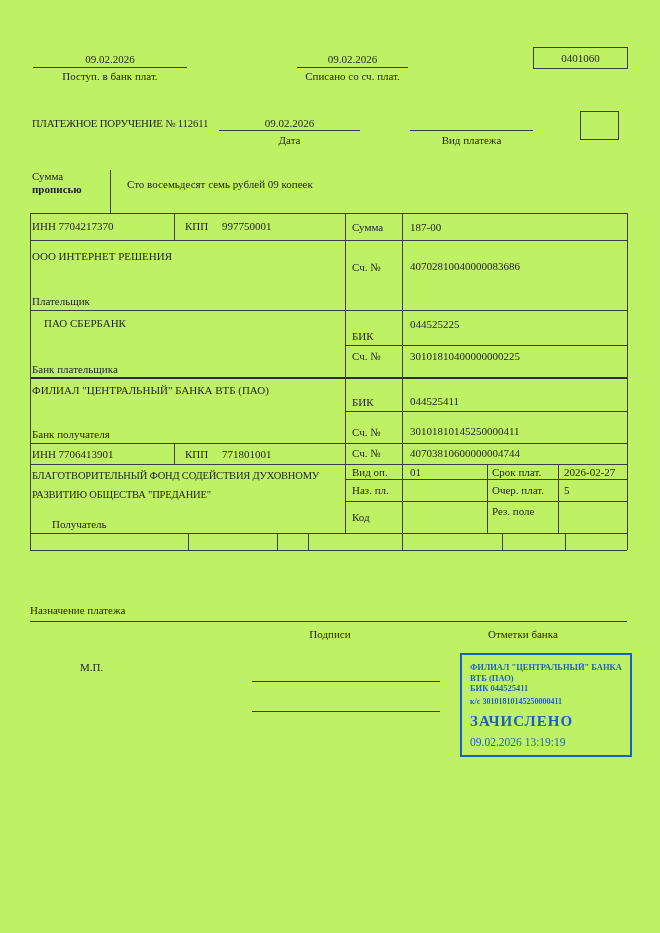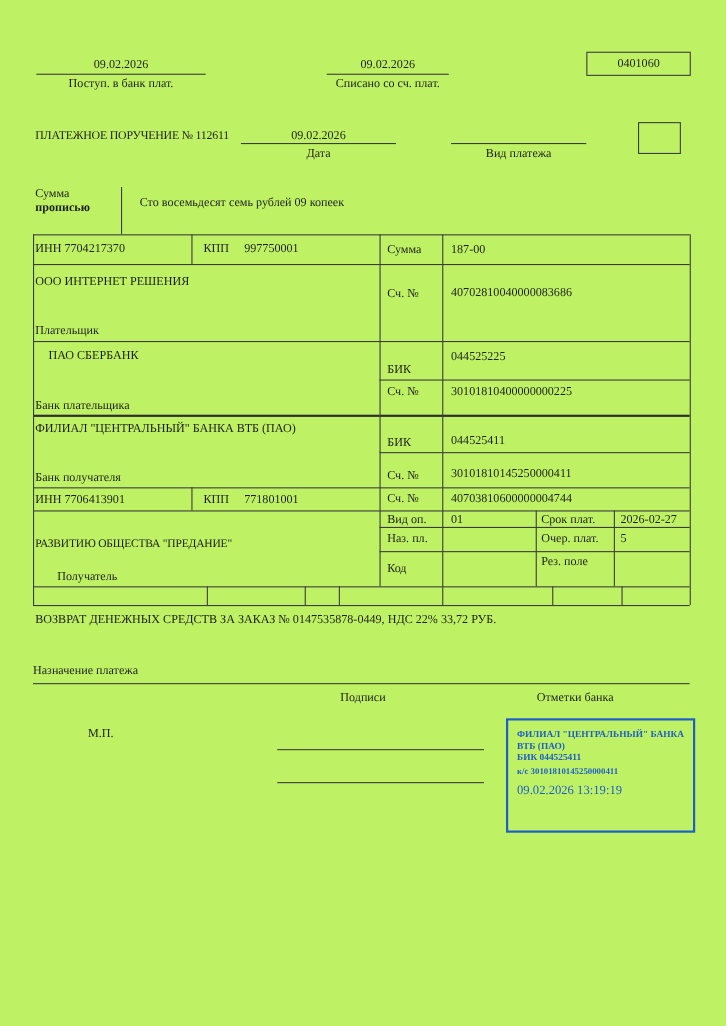--- a/index.html
+++ b/index.html
@@ -108,47 +108,48 @@
   <div class="t" style="left:352px;top:426px;">Сч. №</div>
   <div class="t" style="left:410px;top:425px;">30101810145250000411</div>
   <div class="t" style="left:32px;top:428px;">Банк получателя</div>
 
   <div class="t" style="left:32px;top:448px;">ИНН 7706413901</div>
   <div class="t" style="left:185px;top:448px;">КПП</div>
   <div class="t" style="left:222px;top:448px;">771801001</div>
   <div class="t" style="left:352px;top:447px;">Сч. №</div>
   <div class="t" style="left:410px;top:447px;">40703810600000004744</div>
 
+  <div class="t caps-sm" style="left:32px;top:469px;">БЛАГОТВОРИТЕЛЬНЫЙ ФОНД СОДЕЙСТВИЯ ДУХОВНОМУ</div>
   <div class="t caps-sm" style="left:32px;top:488px;">РАЗВИТИЮ ОБЩЕСТВА "ПРЕДАНИЕ"</div>
   <div class="t" style="left:32px;top:518px;margin-left:20px;">Получатель</div>
 
   <div class="t" style="left:352px;top:466px;">Вид оп.</div>
   <div class="t" style="left:410px;top:466px;">01</div>
   <div class="t" style="left:492px;top:466px;">Срок плат.</div>
   <div class="t" style="left:564px;top:466px;">2026-02-27</div>
 
   <div class="t" style="left:352px;top:484px;">Наз. пл.</div>
   <div class="t" style="left:492px;top:484px;">Очер. плат.</div>
   <div class="t" style="left:564px;top:484px;">5</div>
 
   <div class="t" style="left:352px;top:511px;">Код</div>
   <div class="t" style="left:492px;top:505px;">Рез. поле</div>
 
-  <div class="t" style="left:32px;top:557px;">ВОЗВРАТ ДЕНЕЖНЫХ СРЕДСТВ ЗА ЗАКАЗ № 0147535878-0449, НДС 22% 33,72 РУБ.</div>
   <div class="t" style="left:30px;top:604px;">Назначение платежа</div>
   <div class="h" style="left:30px;top:621px;width:597px;"></div>
 
   <div class="t c" style="left:260px;top:628px;width:140px;">Подписи</div>
   <div class="t" style="left:488px;top:628px;">Отметки банка</div>
 
   <div class="t" style="left:80px;top:661px;text-align:right;">М.П.</div>
   <div class="h" style="left:252px;top:681px;width:188px;"></div>
   <div class="h" style="left:252px;top:711px;width:188px;"></div>
 
   <div class="stamp" style="color: rgb(30, 94, 201); border-color: rgb(30, 94, 201);">
     <div class="s1">ФИЛИАЛ "ЦЕНТРАЛЬНЫЙ" БАНКА</div>
     <div class="s1">ВТБ (ПАО)</div>
     <div class="s1">БИК 044525411</div>
     <div class="s2">к/с 30101810145250000411</div>
+    <div class="big">ЗАЧИСЛЕНО</div>
     <div class="dt">09.02.2026 13:19:19</div>
   </div>
 
 </div>
 
 </body></html>

